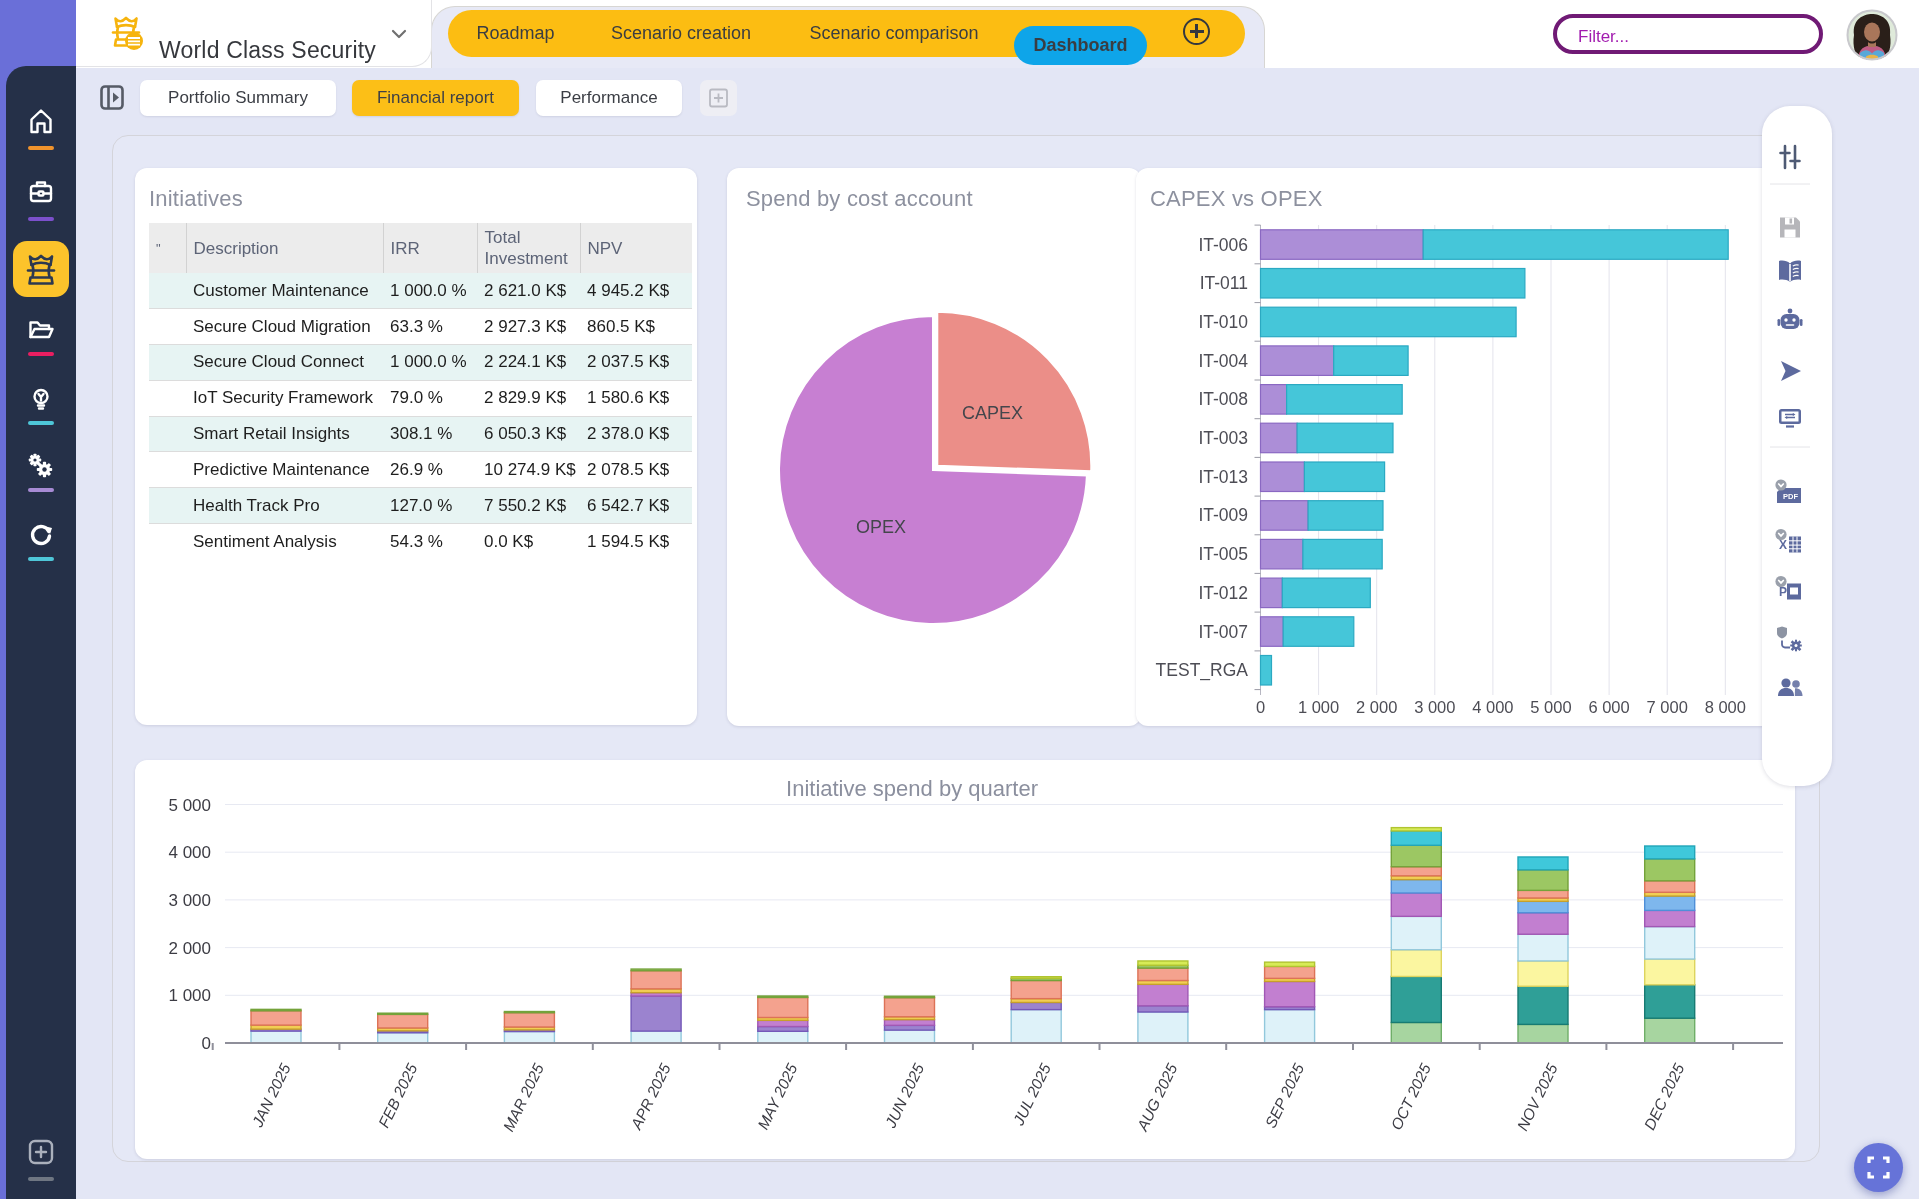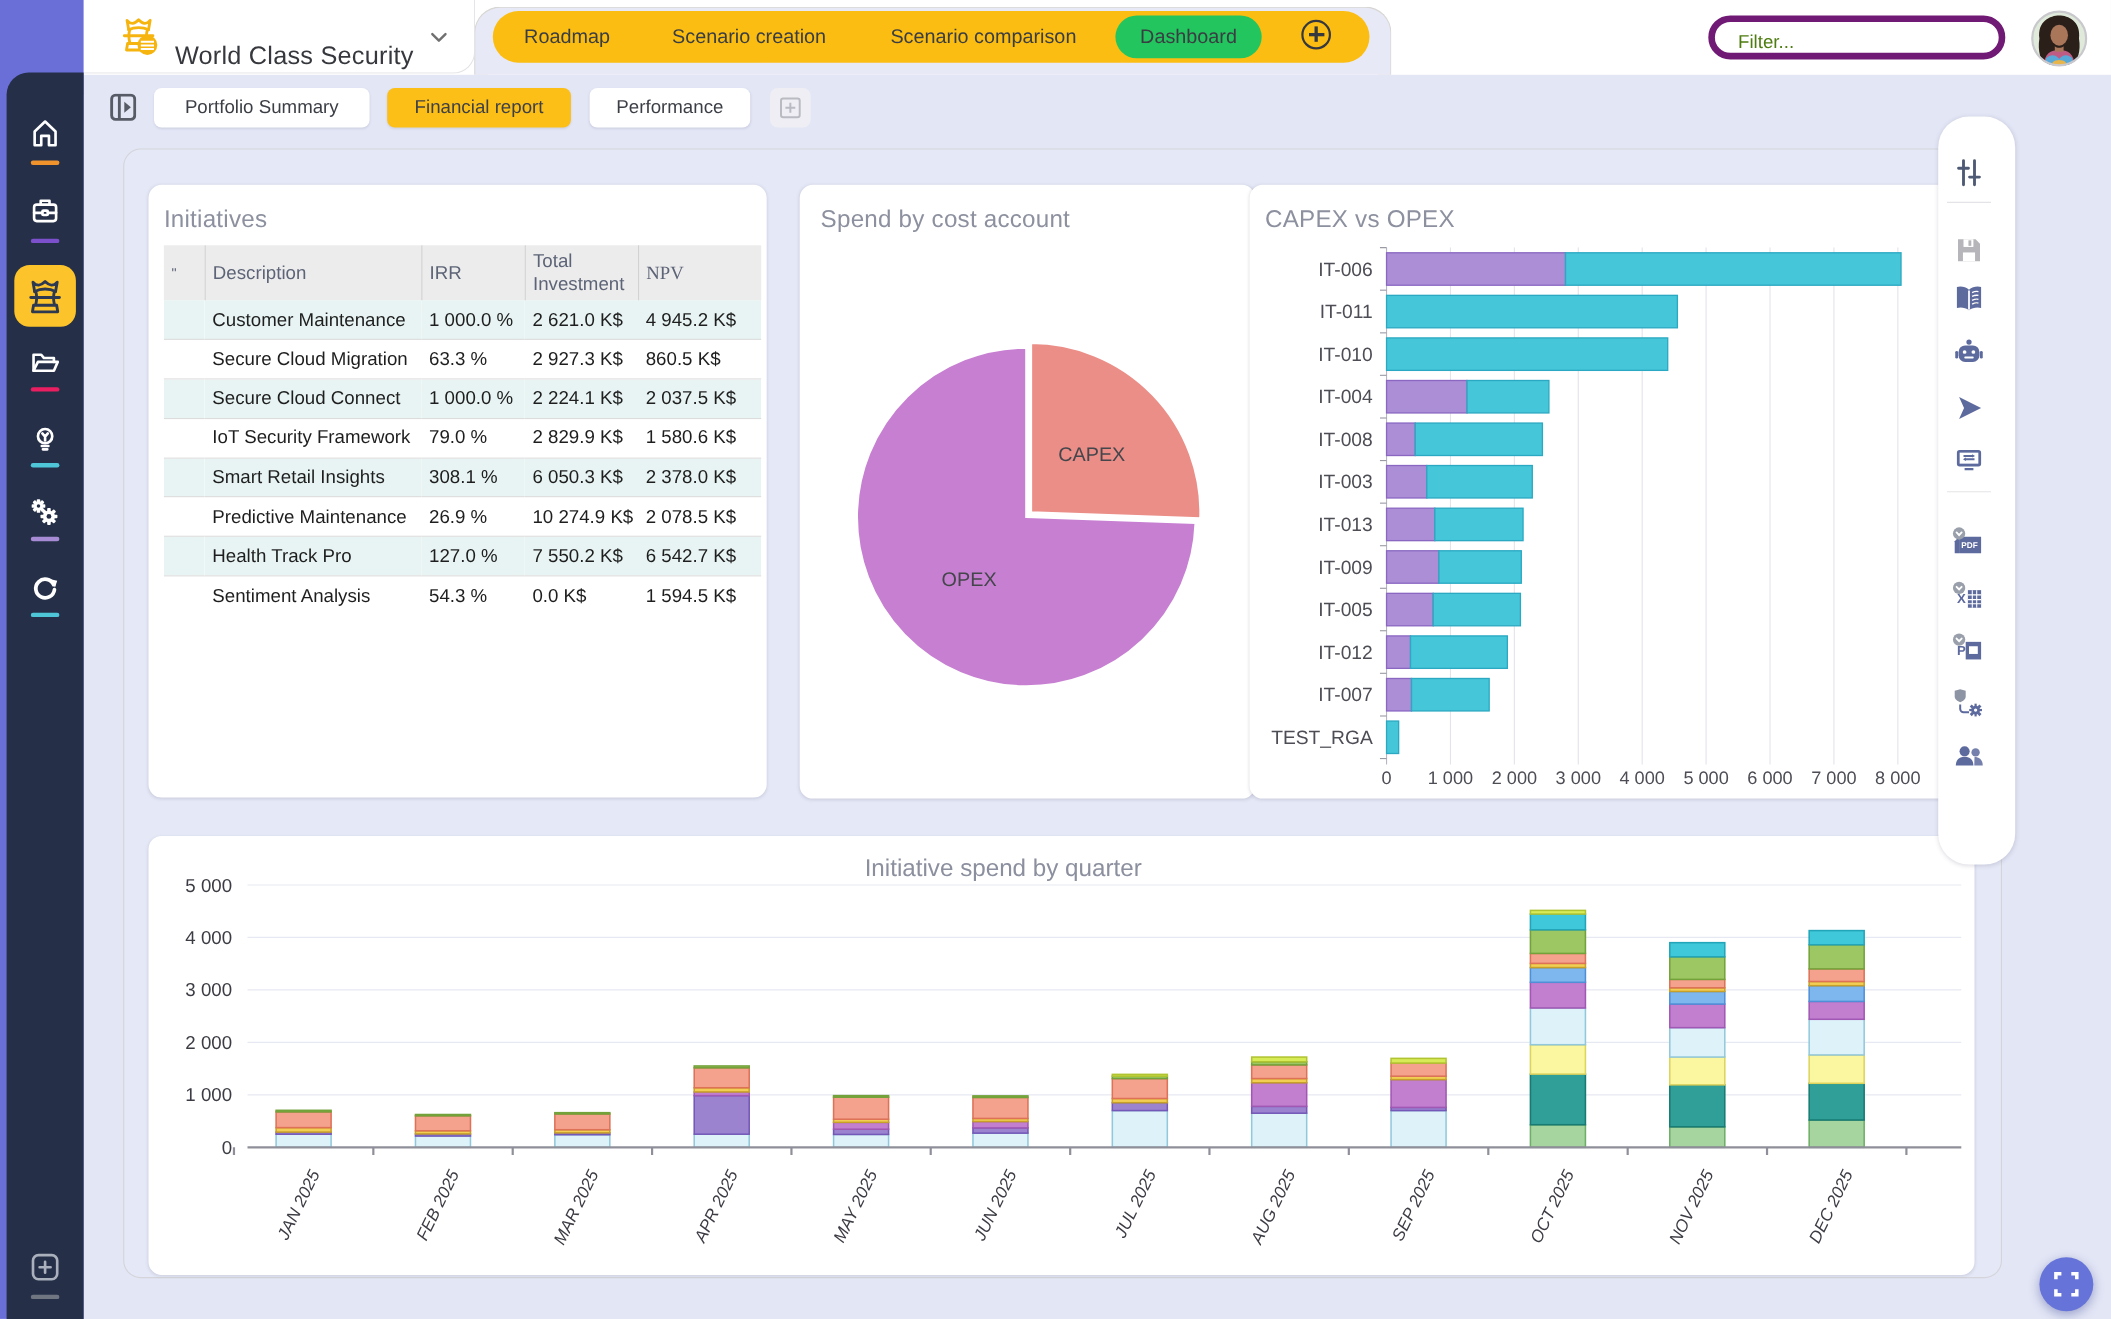--- a/index.html
+++ b/index.html
@@ -2,39 +2,39 @@
 <html><head><meta charset="utf-8">
 <style>
 * { margin:0; padding:0; box-sizing:border-box; }
 html,body { width:1919px; height:1199px; overflow:hidden; font-family:"Liberation Sans", sans-serif; background:#e3e6f5; }
 .abs { position:absolute; }
 #header { left:0; top:0; width:1919px; height:68px; background:#fff; }
 #brandtab { left:76px; top:0; width:356px; height:67px; background:#fff; border-right:1px solid #e3e3e6; border-bottom:1px solid #e3e3e6; border-bottom-right-radius:20px; }
 #bubble { left:431px; top:6px; width:834px; height:62px; background:#e7e9f6; border:1px solid #d7d6d3; border-bottom:none; border-radius:24px 24px 0 0; }
 #pill { left:448px; top:10px; width:797px; height:47px; background:#fcbd12; border-radius:24px; }
 .tab { position:absolute; top:0; height:47px; line-height:47px; font-size:18px; color:#3a3d42; font-weight:500; text-align:center; }
-#dashpill { left:566px; top:4px; width:133px; height:39px; background:#22c55e; border-radius:20px; line-height:39px; }
+#dashpill { left:566px; top:16px; width:133px; height:39px; background:#0ea5e9; border-radius:20px; line-height:39px;font-weight:bold; }
 #plusc { position:absolute; left:735px; top:8px; width:27px; height:27px; border:2.4px solid #35383e; border-radius:50%; }
 #plusc:before { content:""; position:absolute; left:4.5px; top:10px; width:14px; height:2.6px; background:#35383e; }
 #plusc:after { content:""; position:absolute; left:10.2px; top:4.3px; width:2.6px; height:14px; background:#35383e; }
 #purple { left:0; top:0; width:76px; height:1199px; background:#6a6fd8; }
 #navdark { left:6px; top:66px; width:70px; height:1133px; background:#253048; border-top-left-radius:20px; }
 #brandname { left:159px; top:37px; font-size:23px; color:#36383d; font-weight:500; letter-spacing:0.2px; }
 #chev { left:391px; top:29px; width:16px; height:10px; }
-#filter { left:1553px; top:14px; width:270px; height:40px; border:6px solid #701a75; border-radius:20px; background:#fff; color:#4d7c0f; font-size:17px; line-height:38px; padding-left:21px; }
+#filter { left:1553px; top:14px; width:270px; height:40px; border:4px solid #701a75; border-radius:20px; background:#fff; color:#a21caf; font-size:17px; line-height:38px; padding-left:21px; }
 #avatar { left:1846px; top:9px; }
 #row2btn_toggle { left:100px; top:85px; width:24px; height:25px; }
 .btn { position:absolute; top:80px; height:36px; border-radius:7px; background:#fff; color:#3b3e45; font-size:17px; line-height:36px; text-align:center; box-shadow:0 1px 2px rgba(80,80,110,0.13); }
 #panel { left:112px; top:135px; width:1708px; height:1027px; background:#e5e8f6; border:1px solid #d4d4da; border-radius:16px; }
 .card { position:absolute; background:#fff; border-radius:12px; box-shadow:0 1px 3px rgba(90,90,120,0.18); }
 .ctitle { position:absolute; font-size:22px; color:#8d919f; letter-spacing:0.2px; }
 #tblwrap { position:absolute; left:14px; top:55px; width:543px; }
 table { border-collapse:collapse; table-layout:fixed; width:543px; font-size:17px; }
 th { background:#ececec; color:#5d6477; font-weight:400; text-align:left; vertical-align:middle; padding:2px 0 2px 7px; border-right:1px solid #d2d2d2; height:50px; font-size:17px; line-height:21px; }
-th:last-child { border-right:none;font-family:Liberation Serif, serif; }
+th:last-child { border-right:none; }
 td { color:#1e1e1e; padding:0 0 0 7px; height:35.8px; vertical-align:middle; white-space:nowrap; overflow:hidden; }
 tr.alt td { background:#e7f4f3; }
 tbody tr { border-top:1px solid #dcdcdc; }
 tbody tr:first-child { border-top:none; }
 #fab { left:1854px; top:1143px; width:49px; height:49px; border-radius:50%; background:#6673d8; box-shadow:0 3px 10px rgba(60,70,150,0.45); }
 #rail { left:1762px; top:106px; width:70px; height:680px; background:#fff; border-radius:28px; box-shadow:0 1px 4px rgba(90,90,120,0.2); }
 </style></head>
 <body>
 <div class="abs" id="header"></div>
 <div class="abs" id="bubble"></div>

